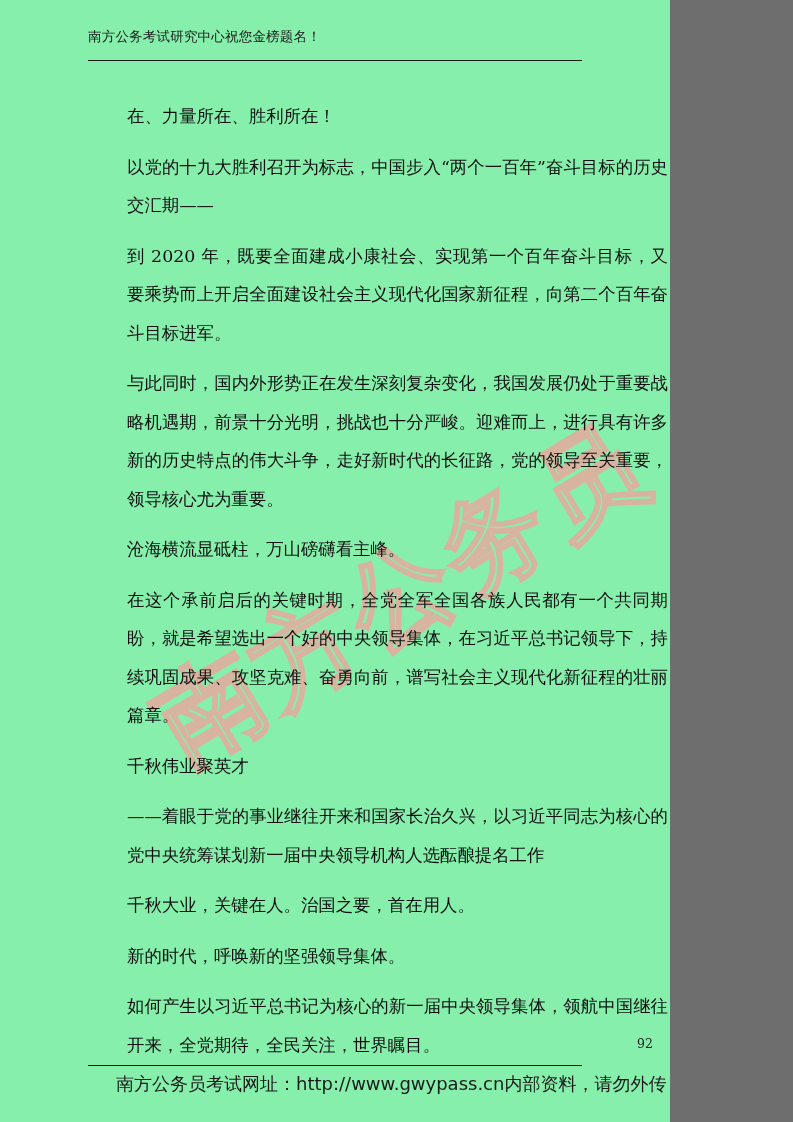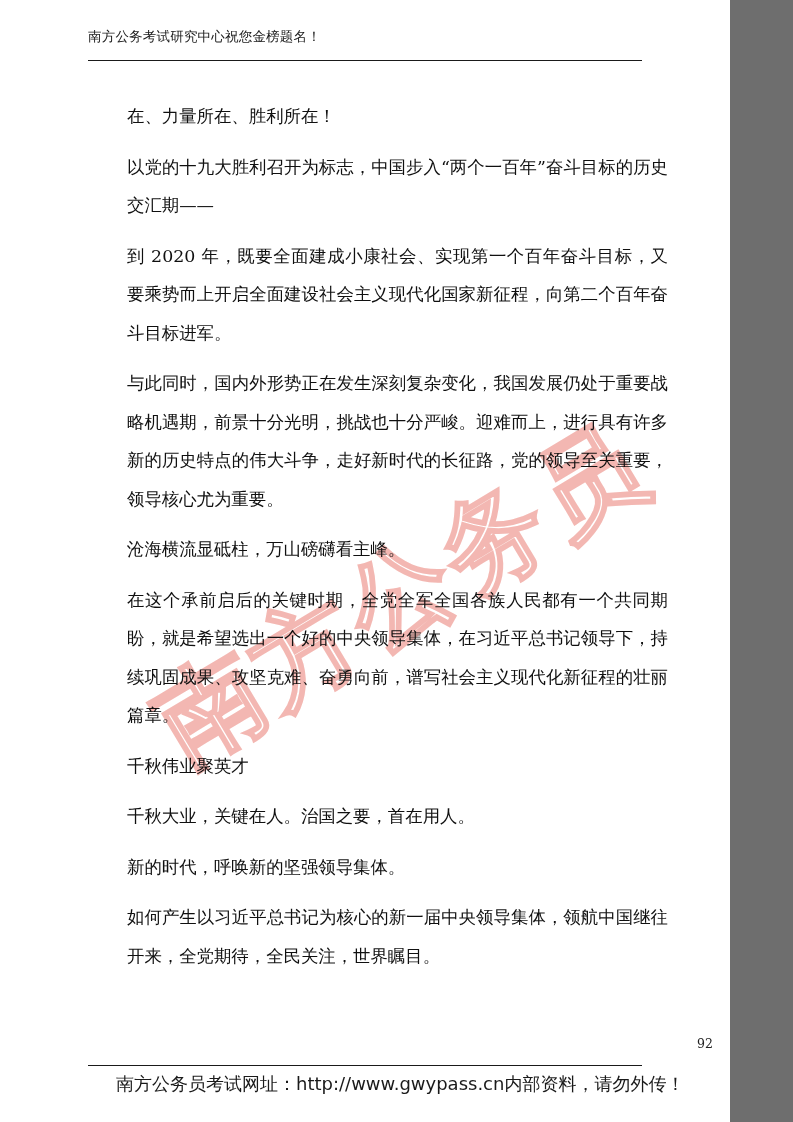--- a/index.html
+++ b/index.html
@@ -5,23 +5,23 @@
   html, body {
     margin: 0;
     padding: 0;
     background: #6e6e6e;
   }
   body {
     font-family: "DejaVu Sans", "Liberation Sans", sans-serif;
   }
   .page {
     position: relative;
-    width: 730px;
+    width: 670px;
     height: 1122px;
-    background: #ffffff;
+    background: #86efac;
     overflow: hidden;
     box-sizing: border-box;
   }
   
   .header {
     position: absolute;
     top: 28px;
     left: 88px;
     right: 88px;
     height: 28px;
@@ -139,20 +139,21 @@
   </div>
 
   <div class="content">
     <p>在、力量所在、胜利所在！</p>
     <p class="indent">以党的十九大胜利召开为标志，中国步入“两个一百年”奋斗目标的历史交汇期——</p>
     <p class="indent">到 2020 年，既要全面建成小康社会、实现第一个百年奋斗目标，又要乘势而上开启全面建设社会主义现代化国家新征程，向第二个百年奋斗目标进军。</p>
     <p class="indent">与此同时，国内外形势正在发生深刻复杂变化，我国发展仍处于重要战略机遇期，前景十分光明，挑战也十分严峻。迎难而上，进行具有许多新的历史特点的伟大斗争，走好新时代的长征路，党的领导至关重要，领导核心尤为重要。</p>
     <p class="indent">沧海横流显砥柱，万山磅礴看主峰。</p>
     <p class="indent">在这个承前启后的关键时期，全党全军全国各族人民都有一个共同期盼，就是希望选出一个好的中央领导集体，在习近平总书记领导下，持续巩固成果、攻坚克难、奋勇向前，谱写社会主义现代化新征程的壮丽篇章。</p>
     <p class="indent">千秋伟业聚英才</p>
+    <p class="indent">——着眼于党的事业继往开来和国家长治久兴，以习近平同志为核心的党中央统筹谋划新一届中央领导机构人选酝酿提名工作</p>
     <p class="indent">千秋大业，关键在人。治国之要，首在用人。</p>
     <p class="indent">新的时代，呼唤新的坚强领导集体。</p>
     <p class="indent">如何产生以习近平总书记为核心的新一届中央领导集体，领航中国继往开来，全党期待，全民关注，世界瞩目。</p>
   </div>
 
   <div class="page-number">92</div>
   <div class="footer-rule"></div>
   <div class="footer">
     <div class="footer-left">南方公务员考试网址：http://www.gwypass.cn</div>
     <div class="footer-right">内部资料，请勿外传！</div>

